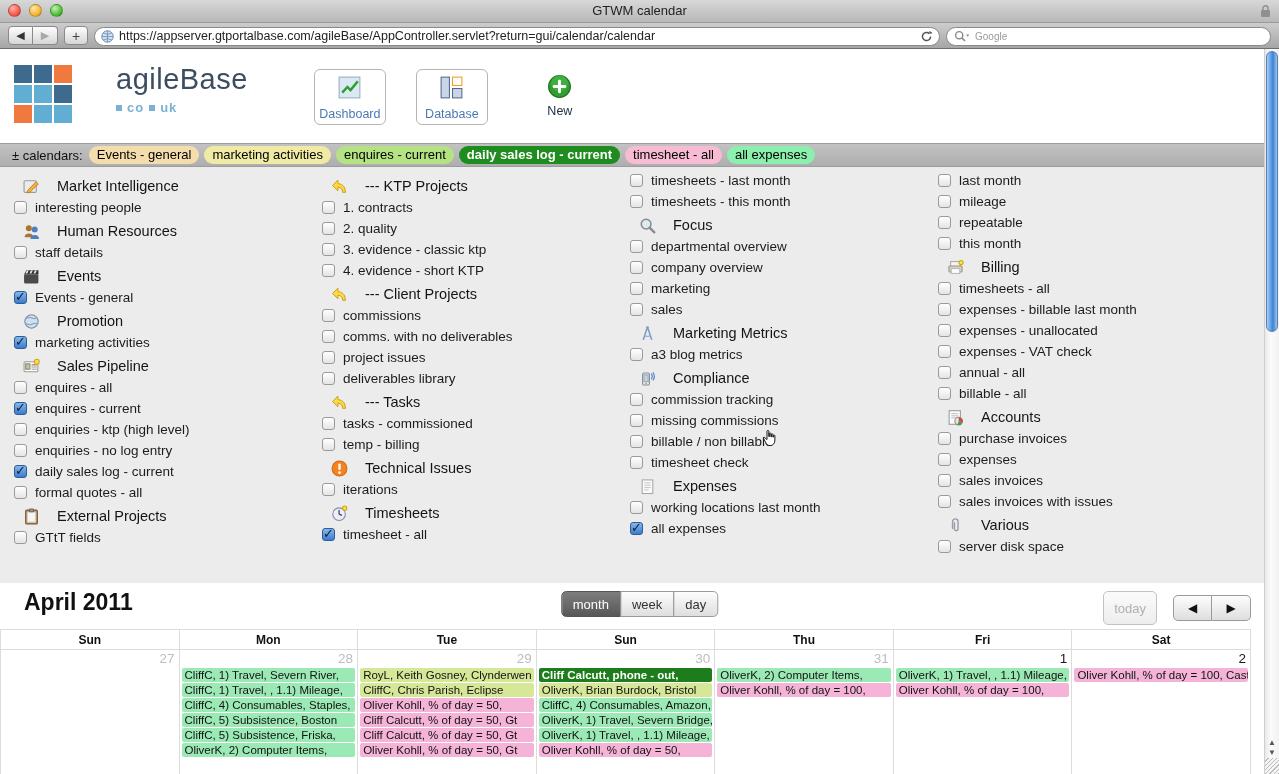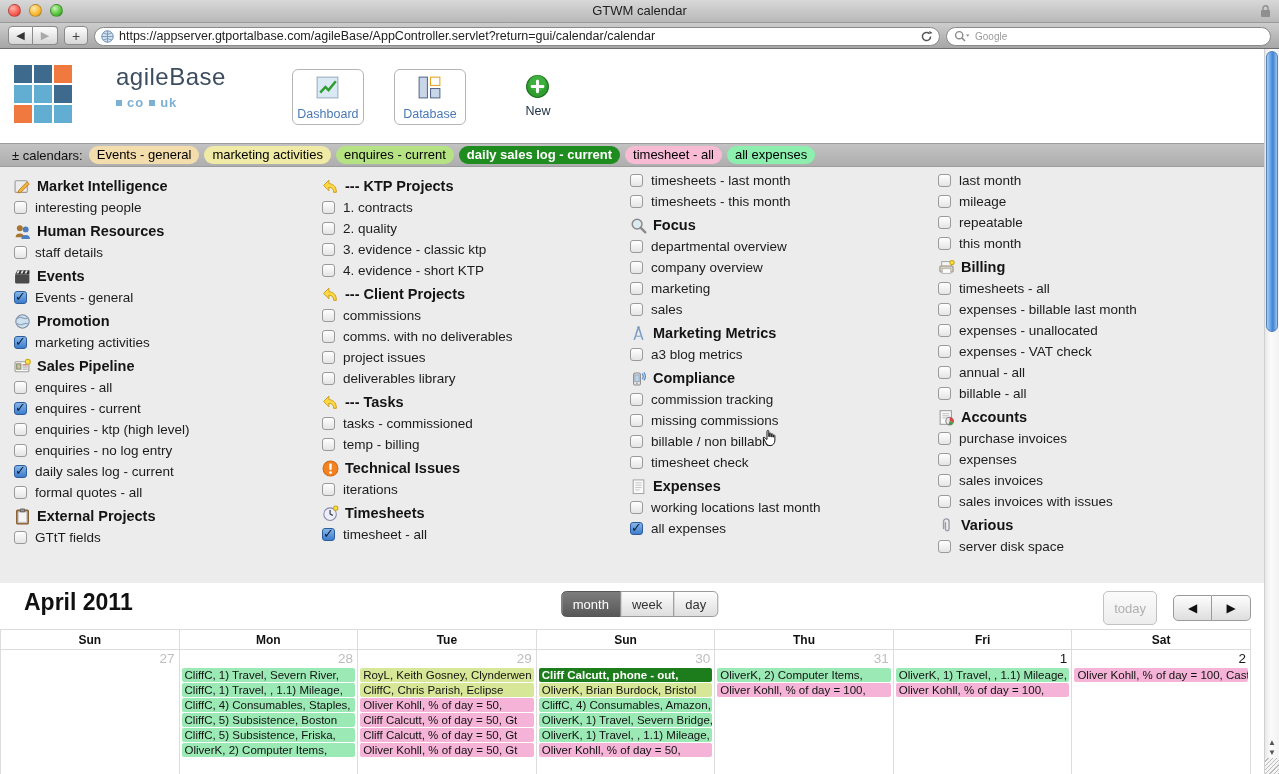--- a/index.html
+++ b/index.html
@@ -53,21 +53,21 @@
     font-family:"Liberation Sans","DejaVu Sans",sans-serif;
   }
   .searchfield::placeholder{color:#9a9a9a;}
   .searchicon{position:absolute;left:8px;top:3px;}
   
   .content{position:relative;}
   .apphdr{display:flex;align-items:flex-start;padding:14px 0 0 14px;height:94px;box-sizing:border-box;}
   .logogrid{width:60px;height:60px;display:grid;grid-template-columns:repeat(3,18px);grid-template-rows:repeat(3,18px);gap:2px;margin-top:2px;}
   .logogrid span{display:block;}
   .logotext{margin-left:42px;}
-  .logoname{font-size:24px;color:#3c4d60;letter-spacing:0.5px;}
+  .logoname{font-size:29px;color:#3c4d60;letter-spacing:0.5px;}
   .logosub{font-size:13px;color:#7db0d5;margin-top:4px;font-weight:bold;letter-spacing:1px;display:flex;align-items:center;gap:5px;}
   .logosub .sq{width:6px;height:6px;background:#7db0d5;display:inline-block;}
   .bigbtn{
     width:70px;height:54px;border:1px solid #b5b5b5;border-radius:6px;background:#fff;
     display:flex;flex-direction:column;align-items:center;justify-content:center;gap:3px;
     font-size:12.5px;color:#4a78b5;margin-top:6px;cursor:pointer;
   }
   .dashbtn{margin-left:66px;}
   .dbbtn{margin-left:30px;}
   .newbtn{margin-left:46px;width:52px;height:54px;border:none;background:transparent;display:flex;flex-direction:column;align-items:center;justify-content:center;gap:2px;font-size:12.5px;color:#223349;margin-top:6px;cursor:pointer;}
@@ -78,21 +78,21 @@
     display:flex;align-items:center;padding-left:12px;font-size:13px;color:#111;
   }
   .calbar-label{margin-right:6px;}
   .pill{display:inline-block;border-radius:9px;padding:1px 8px 2px;font-size:13px;margin-right:5px;cursor:pointer;}
   
   .listarea{
     background:#ececec;height:416px;overflow:hidden;display:flex;padding:6px 0 0 14px;box-sizing:border-box;
   }
   .list-col{width:308px;flex:none;}
   .list-col:last-child{width:300px;}
-  .block-heading{display:flex;align-items:center;gap:6px;font-weight:bold;font-size:14.5px;color:#141414;height:20px;margin:3px 0 4px;}
+  .block-heading{display:flex;align-items:center;gap:17px;font-weight:normal;font-size:14.5px;color:#141414;height:20px;margin:3px 9px 4px;}
   .hicon{width:17px;height:17px;flex:none;display:inline-flex;}
   .crow{display:flex;align-items:center;height:15px;margin-bottom:6px;cursor:pointer;}
   .cb{
     width:13px;height:13px;flex:none;border:1px solid #9a9a9a;border-radius:3px;
     background:linear-gradient(#ffffff,#e4e4e4);box-sizing:border-box;
     font-size:13px;line-height:10px;text-align:center;color:#0d1e38;font-weight:bold;
   }
   .cb.on{background:linear-gradient(#85b7ea,#3d7ccc);border-color:#2d5c9c;}
   .clabel{font-size:13.5px;color:#1c1c1c;margin-left:8px;white-space:nowrap;}
   

